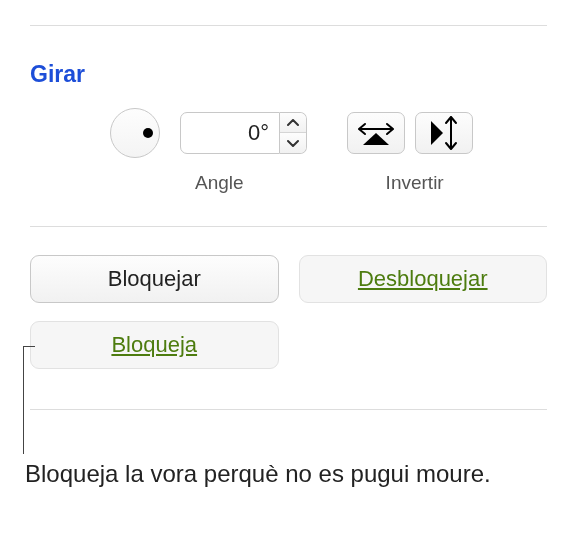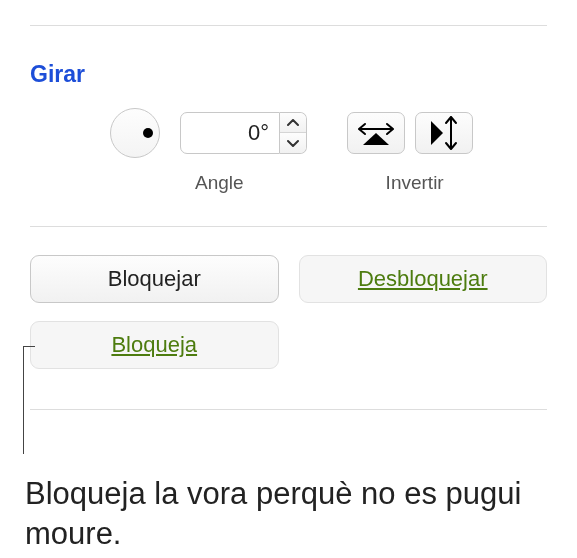--- a/index.html
+++ b/index.html
@@ -156,23 +156,23 @@
     .callout-line-v {
       position: absolute;
       top: -64px;
       left: 23px;
       width: 1px;
       height: 108px;
       background: #444;
     }
     .callout-text {
       position: absolute;
-      top: 64px;
+      top: 48px;
       left: 25px;
-      font-size: 31px;
+      font-size: 24px;
       color: #222;
       line-height: 1.3;
     }
   </style>
 </head>
 <body>
 
 <div class="panel">
   <div class="divider"></div>
 

